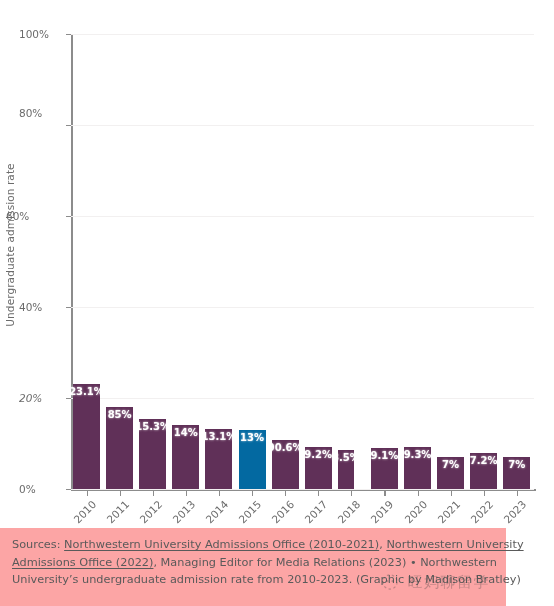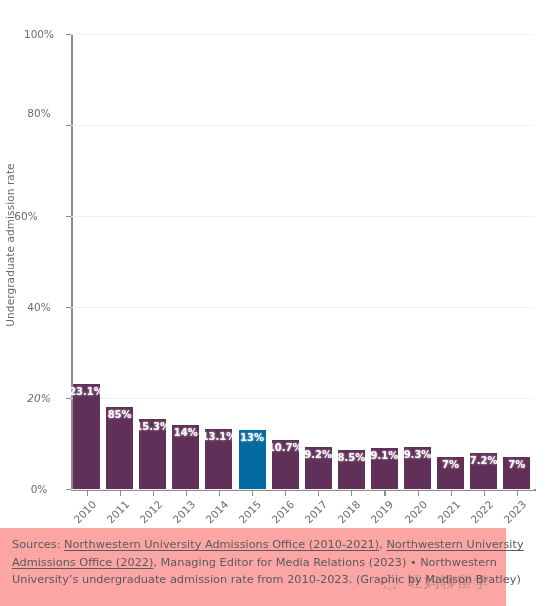--- a/index.html
+++ b/index.html
@@ -56,21 +56,21 @@
   .gridline {
     position: absolute;
     left: 0;
     width: 463px;
     height: 1px;
     background: #f2f0f0;
   }
   .ytick-label {
     position: absolute;
     width: 40px;
-    text-align: center;
+    text-align: left;
     font-size: 10.5px;
     color: #6b6b6b;
     line-height: 1;
   }
   .ytick-mark {
     position: absolute;
     width: 5px;
     height: 1px;
     background: #8c8c8c;
   }
@@ -229,26 +229,26 @@
         <div class="bar" style="left: 101.3px; width: 27px; height: 63.7px; background: rgb(96, 48, 88);">
           <div class="bar-value" style="top: 3px;">14%</div>
         </div>
         <div class="bar" style="left: 134.4px; width: 27px; height: 59.605px; background: rgb(96, 48, 88);">
           <div class="bar-value" style="top: 3px;">13.1%</div>
         </div>
         <div class="bar" style="left: 167.5px; width: 27px; height: 59.15px; background: #0369a1;">
           <div class="bar-value" style="top: 3px;">13%</div>
         </div>
         <div class="bar" style="left: 200.6px; width: 27px; height: 48.685px; background: rgb(96, 48, 88);">
-          <div class="bar-value" style="top: 3px;">10.7%</div>
+          <div class="bar-value" style="top: 3px;">90.6%</div>
         </div>
         <div class="bar" style="left: 233.7px; width: 27px; height: 41.86px; background: rgb(96, 48, 88);">
           <div class="bar-value" style="top: 3px;">9.2%</div>
         </div>
-        <div class="bar" style="left: 266.8px; width: 27px; height: 38.675px; background: rgb(96, 48, 88);">
+        <div class="bar" style="left: 266.8px; width: 16px; height: 38.675px; background: rgb(96, 48, 88);">
           <div class="bar-value" style="top: 3px;">8.5%</div>
         </div>
         <div class="bar" style="left: 299.9px; width: 27px; height: 41.405px; background: rgb(96, 48, 88);">
           <div class="bar-value" style="top: 3px;">9.1%</div>
         </div>
         <div class="bar" style="left: 333px; width: 27px; height: 42.315px; background: rgb(96, 48, 88);">
           <div class="bar-value" style="top: 3px;">9.3%</div>
         </div>
         <div class="bar" style="left: 366.1px; width: 27px; height: 31.85px; background: rgb(96, 48, 88);">
           <div class="bar-value" style="top: 3px;">7%</div>

